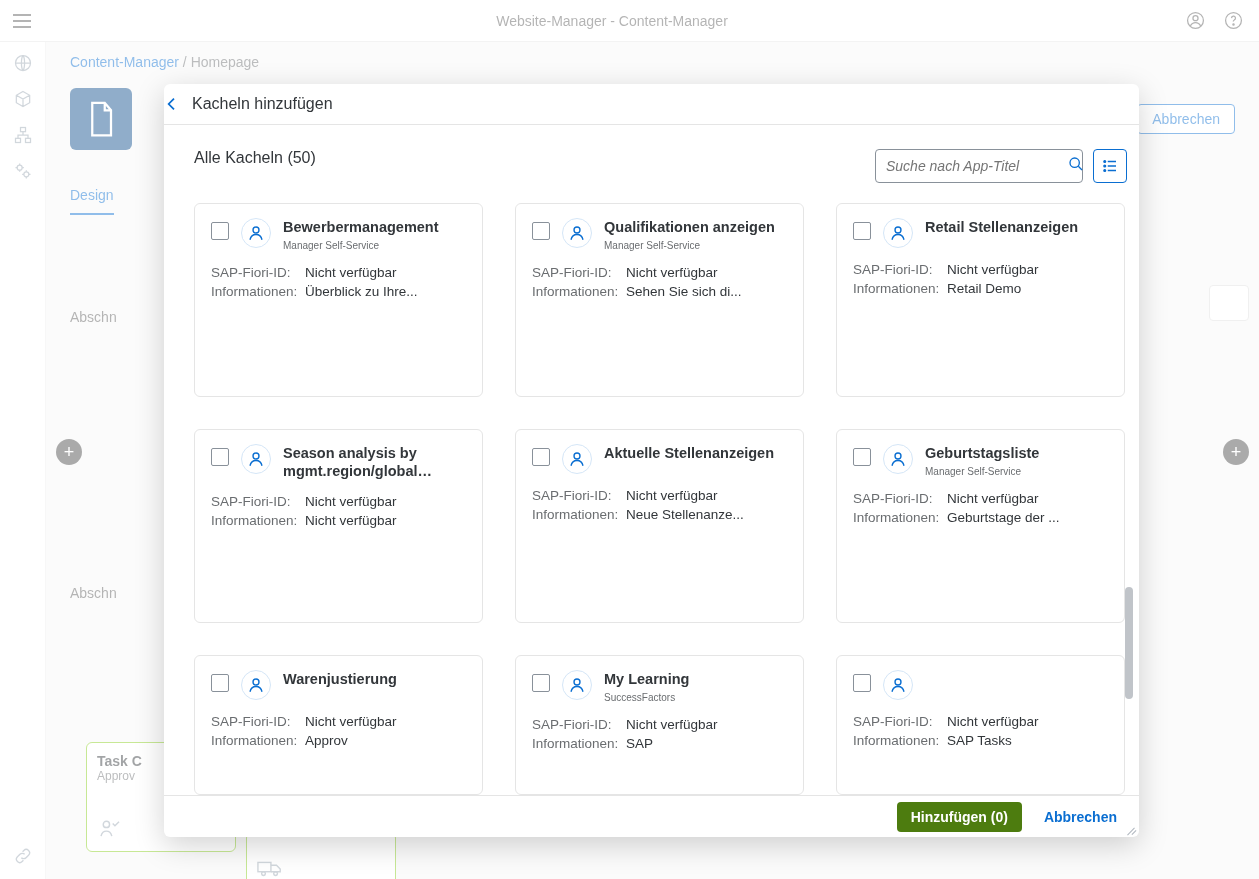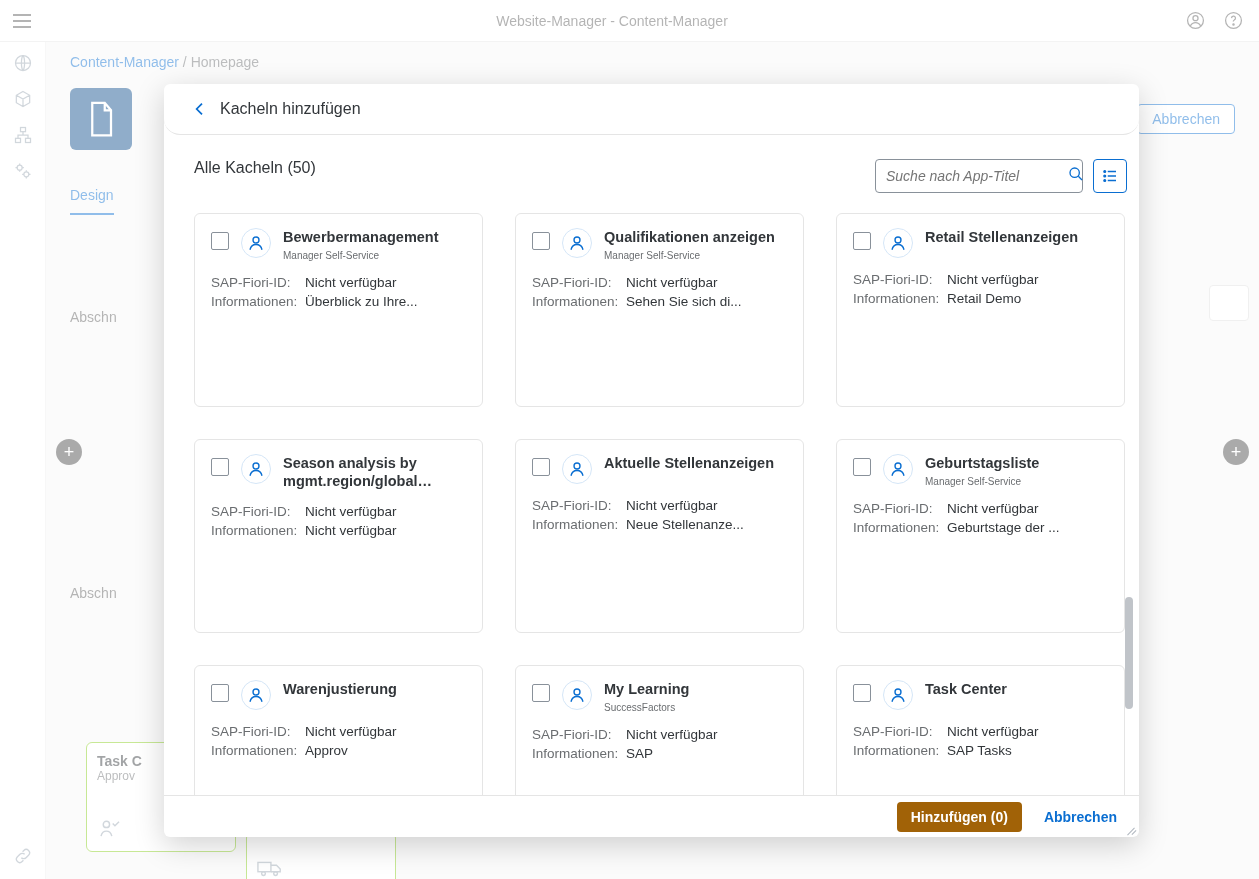--- a/index.html
+++ b/index.html
@@ -32,21 +32,21 @@
 .section-label { color:#5a5a5a; font-size:14px; margin-top:60px; }
 .bg-input { background:#fff; border:1px solid #ddd; height:36px; border-radius:4px; }
 .plus-circle { width:26px; height:26px; border-radius:50%; background:#444; color:#fff; display:flex; align-items:center; justify-content:center; font-size:18px; }
 .bg-tile { position:absolute; background:#fff; border:1px solid #84cc16; border-radius:6px; padding:10px; }
 
 
 .overlay { position: absolute; inset:0; background: rgba(255,255,255,0.55); z-index:5; }
 
 
 .dialog { position:absolute; left:164px; top:84px; width:975px; height:753px; background:#fff; border-radius:6px; box-shadow:0 8px 30px rgba(0,0,0,0.18); z-index:10; display:flex; flex-direction:column; overflow:hidden; }
-.dialog-header { height:51px; border-bottom:1px solid #e5e5e5; display:flex; align-items:center; padding:0 28px; gap:12px;border-radius:16px; }
+.dialog-header { height:41px; border-bottom:1px solid #e5e5e5; display:flex; align-items:center; padding:0 0; gap:12px; }
 .back-arrow { color:#0a6ed1; display:flex; align-items:center; }
 .dialog-title { font-size:16px; color:#32363a; }
 .dialog-toolbar { display:flex; align-items:flex-start; padding:24px 12px 4px 30px; }
 .tiles-count { font-size:16px; color:#32363a; }
 .dialog-toolbar .spacer { flex:1; }
 .search-wrap { display:flex; align-items:center; border:1px solid #89919a; border-radius:4px; width:208px; height:34px; padding:0 10px; }
 .search-wrap input { border:none; outline:none; flex:1; font-size:14px; font-style:italic; color:#6a6d70; background:transparent; }
 .search-wrap .sicon { color:#0a6ed1; }
 .sort-btn { width:34px; height:34px; border:1px solid #0a6ed1; border-radius:4px; margin-left:10px; display:flex; align-items:center; justify-content:center; color:#0a6ed1; }
 
@@ -58,21 +58,21 @@
 .app-icon { width:30px; height:30px; border-radius:50%; border:1px solid #d5e6f7; display:flex; align-items:center; justify-content:center; color:#0a6ed1; flex-shrink:0; }
 .tile-titles { flex:1; overflow:hidden; }
 .tile-title { font-size:14.5px; color:#32363a; font-weight:600; line-height:1.25; display:-webkit-box; -webkit-line-clamp:2; -webkit-box-orient:vertical; overflow:hidden; }
 .tile-sub { font-size:10px; color:#6a6d70; margin-top:4px; }
 .tile-meta { margin-top:14px; display:grid; grid-template-columns: 86px 1fr; row-gap:4px; column-gap:8px; font-size:13.5px; }
 .tile-meta .k { color:#6a6d70; }
 .tile-meta .v { color:#32363a; white-space:nowrap; overflow:hidden; text-overflow:ellipsis; }
 .tile-scroll .scrollbar { position:absolute; right:6px; top:400px; width:8px; height:112px; background:#c0c4c9; border-radius:4px; }
 
 .dialog-footer { height:42px; border-top:1px solid #e5e5e5; display:flex; align-items:center; justify-content:flex-end; padding:0 22px; gap:22px; }
-.btn-primary-soft { background:#a16207; color:#fff; border:none; padding:7px 14px; border-radius:4px; font-size:14px; font-weight:600; }
+.btn-primary-soft { background:#4d7c0f; color:#fff; border:none; padding:7px 14px; border-radius:4px; font-size:14px; font-weight:600; }
 .btn-transparent { background:transparent; border:none; color:#0a6ed1; font-size:14px; font-weight:600; }
 
 .resize-corner { position:absolute; right:2px; bottom:2px; width:14px; height:14px; }
 .resize-corner::before, .resize-corner::after { content:""; position:absolute; background:#b0b7bf; }
 .resize-corner::before { width:10px; height:1px; bottom:3px; right:1px; transform:rotate(-45deg); }
 .resize-corner::after { width:6px; height:1px; bottom:2px; right:0px; transform:rotate(-45deg); }
 </style>
 </head>
 <body>
 
@@ -392,23 +392,20 @@
         </div>
         <div class="tile-card" style="height: 140px;">
           <div class="tile-top">
             <div class="chk"></div>
             <div class="app-icon">
               <svg width="18" height="18" viewBox="0 0 24 24" fill="none" stroke="currentColor" stroke-width="1.8">
                 <circle cx="12" cy="8" r="4"></circle>
                 <path d="M4 21c1-5 5-7 8-7s7 2 8 7"></path>
               </svg>
             </div>
-            <div class="tile-titles">
-              <div class="tile-title">Task Center</div>
-            </div>
           </div>
           <div class="tile-meta">
             <div class="k">SAP-Fiori-ID:</div>
             <div class="v">Nicht verfügbar</div>
             <div class="k">Informationen:</div>
             <div class="v">SAP Tasks</div>
           </div>
         </div>
       </div>
     <div class="scrollbar"></div>

